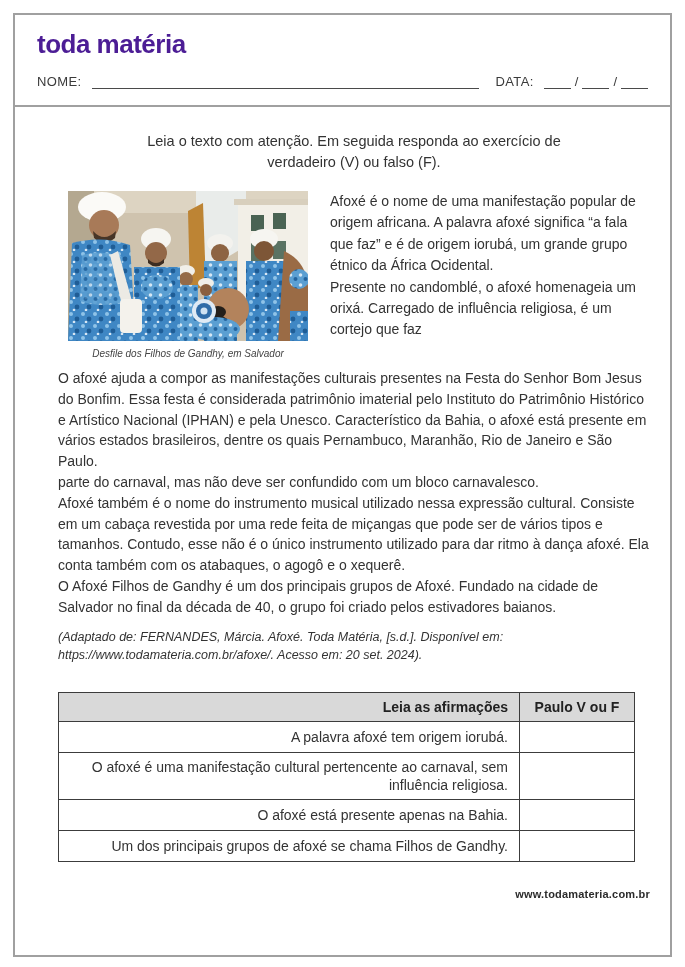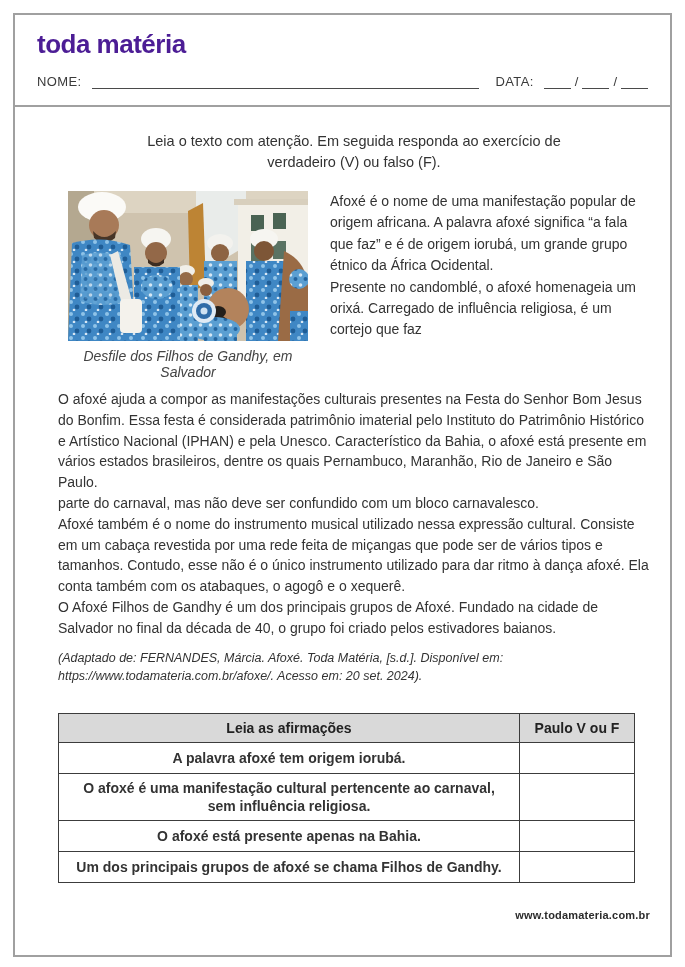--- a/index.html
+++ b/index.html
@@ -62,21 +62,21 @@
   .figure-row { display: flex; margin-top: 18px; }
   .figure { width: 240px; margin-left: 10px; flex: 0 0 auto; }
   .photo {
     width: 240px; height: 150px; overflow: hidden; background:#d6cbb8;
   }
   .photo svg { display: block; }
   .caption {
     margin-top: 7px;
     text-align: center;
     font-style: italic;
-    font-size: 14px;
+    font-size: 10px;
     color: #444;
   }
   .intro { margin-left: 22px; width: 322px; font-size: 14px; line-height: 21.4px; }
   .intro p { margin: 0; }
   .body-text { margin-top: 9px; width: 592px; font-size: 14px; line-height: 20.8px; }
   .body-text p { margin: 0; }
   .citation {
     margin-top: 10px;
     width: 560px;
     font-style: italic;
@@ -87,27 +87,27 @@
   
   table.vf {
     margin-top: 28px;
     width: 577px;
     border-collapse: collapse;
     font-size: 14px;
   }
   table.vf th, table.vf td {
     border: 1.5px solid #3c3c3c;
     padding: 5px 11px;
-    text-align: center;
+    text-align: right;
     vertical-align: middle;
     line-height: 18px;
   }
   table.vf th { background: #d9d9d9; font-weight: bold; color: #222; }
   table.vf th.ans, table.vf td.ans { width: 115px; text-align: center; }
-  table.vf td { color: #333; height: 31px; font-weight: bold; }
+  table.vf td { color: #333; height: 31px; }
   
   .footer {
     margin-top: 26px;
     text-align: right;
     font-size: 11px;
     font-weight: bold;
     color: #2b2b2b;
     letter-spacing: 0.2px;
   }
 </style>

